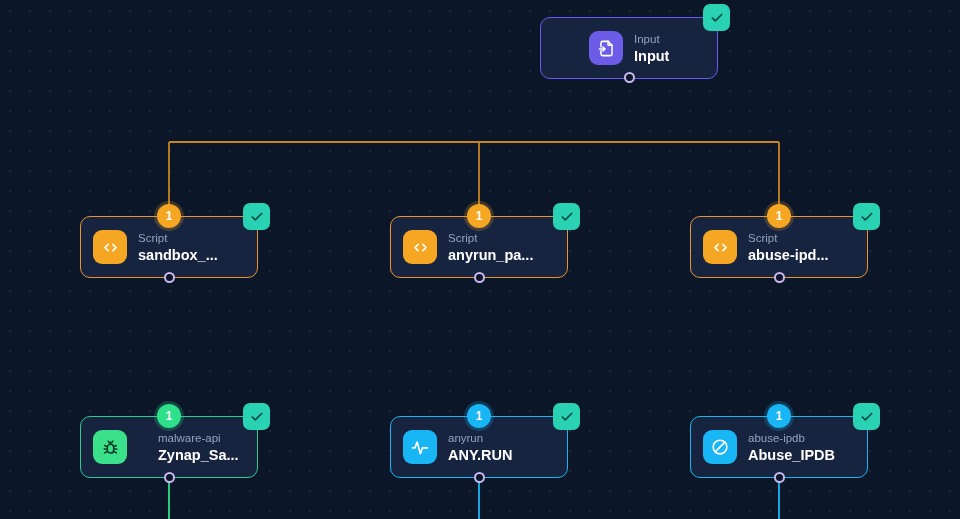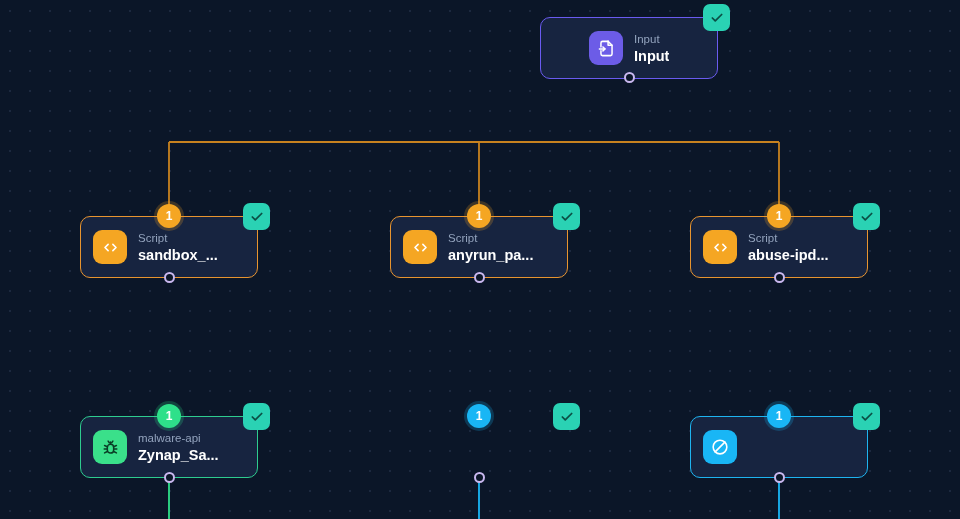--- a/index.html
+++ b/index.html
@@ -35,21 +35,21 @@
     height: 62px;
     border-radius: 10px;
     background: #172440;
     border: 1.4px solid #5b5bf0;
     display: flex;
     align-items: center;
     padding: 0 12px;
     z-index: 5;
   }
   .node.orange { border-color: #e8942f; }
-  .node.green  { border-color: #2ecc8f; }
+  .node.green  { border-color: #2ecc8f; gap: 20px; }
   .node.blue   { border-color: #1eb4f0; }
   .node.purple { border-color: #6a5bf0; }
 
   .node-icon {
     width: 34px;
     height: 34px;
     border-radius: 9px;
     flex: 0 0 34px;
     display: flex;
     align-items: center;
@@ -276,37 +276,52 @@
   <div class="count-badge cb-green" style="left:157px; top:404px;">
     <span>1</span>
   </div>
   <div class="check-badge" style="left:243px; top:403px;">
     <svg width="14" height="14" viewBox="0 0 24 24" fill="none" stroke="#0b4f45" stroke-width="3" stroke-linecap="round" stroke-linejoin="round">
         <path d="M20 6 9 17l-5-5"></path>
       </svg>
   </div>
   <div class="port" style="left:164px; top:472px;"></div>
 
+  <div class="node blue" style="left:390px; top:416px;">
+    <div class="node-icon ic-blue">
+      <svg width="20" height="20" viewBox="0 0 24 24" fill="none" stroke="#ffffff" stroke-width="2" stroke-linecap="round" stroke-linejoin="round">
+        <path d="M3 13h3l2.5-7 4 14L15 13h6"></path>
+      </svg>
+    </div>
+    <div class="node-text">
+      <span class="node-sub">anyrun</span>
+      <span class="node-title">ANY.RUN</span>
+    </div>
+  </div>
   <div class="count-badge cb-blue" style="left:467px; top:404px;">
     <span>1</span>
   </div>
   <div class="check-badge" style="left:553px; top:403px;">
     <svg width="14" height="14" viewBox="0 0 24 24" fill="none" stroke="#0b4f45" stroke-width="3" stroke-linecap="round" stroke-linejoin="round">
         <path d="M20 6 9 17l-5-5"></path>
       </svg>
   </div>
   <div class="port" style="left:474px; top:472px;"></div>
 
   <div class="node blue" style="left:690px; top:416px;">
     <div class="node-icon ic-blue">
       <svg width="20" height="20" viewBox="0 0 24 24" fill="none" stroke="#ffffff" stroke-width="1.9" stroke-linecap="round" stroke-linejoin="round">
         <circle cx="12" cy="12" r="8.2"></circle>
         <path d="M6.2 17.8 17.8 6.2"></path>
       </svg>
     </div>
+    <div class="node-text">
+      <span class="node-sub">abuse-ipdb</span>
+      <span class="node-title">Abuse_IPDB</span>
+    </div>
   </div>
   <div class="count-badge cb-blue" style="left:767px; top:404px;">
     <span>1</span>
   </div>
   <div class="check-badge" style="left:853px; top:403px;">
     <svg width="14" height="14" viewBox="0 0 24 24" fill="none" stroke="#0b4f45" stroke-width="3" stroke-linecap="round" stroke-linejoin="round">
         <path d="M20 6 9 17l-5-5"></path>
       </svg>
   </div>
   <div class="port" style="left:774px; top:472px;"></div>

